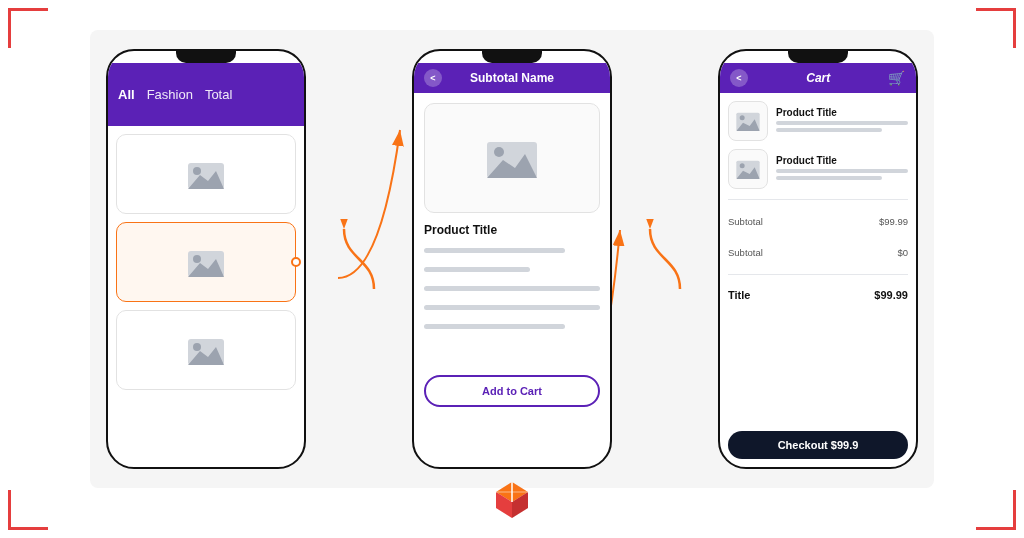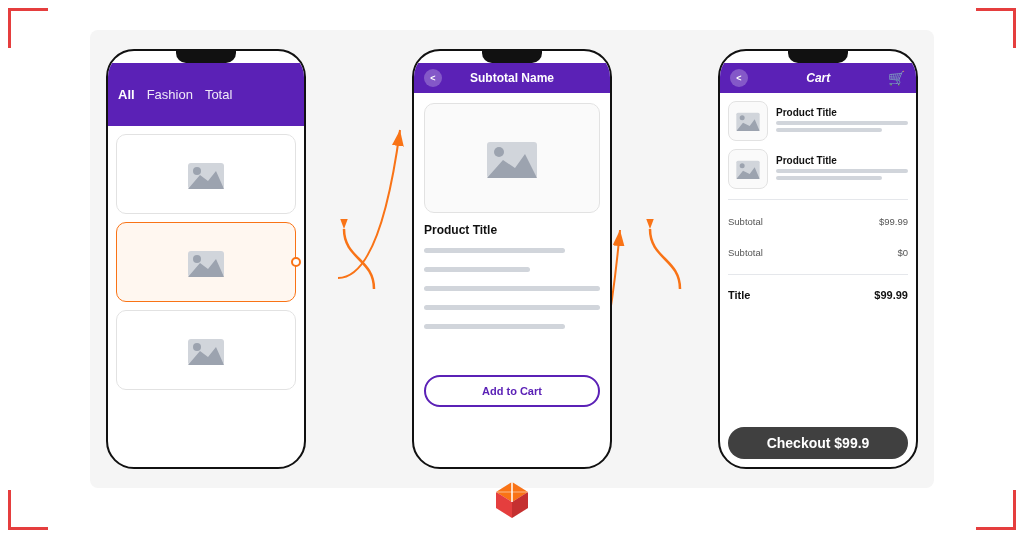--- a/index.html
+++ b/index.html
@@ -239,25 +239,25 @@
       margin: 6px 0;
     }
     .price-row.total {
       font-weight: 800;
       font-size: 11px;
       color: #111;
       margin-top: 4px;
     }
 
     .checkout-btn {
-      background: #404040;
+      background: #0f172a;
       color: #fff;
       border-radius: 20px;
       padding: 8px;
-      font-size: 14px;
+      font-size: 11px;
       font-weight: 700;
       text-align: center;
       cursor: pointer;
       margin-top: auto;
     }
 
     
     .bottom-logo {
       position: absolute;
       bottom: 12px;

